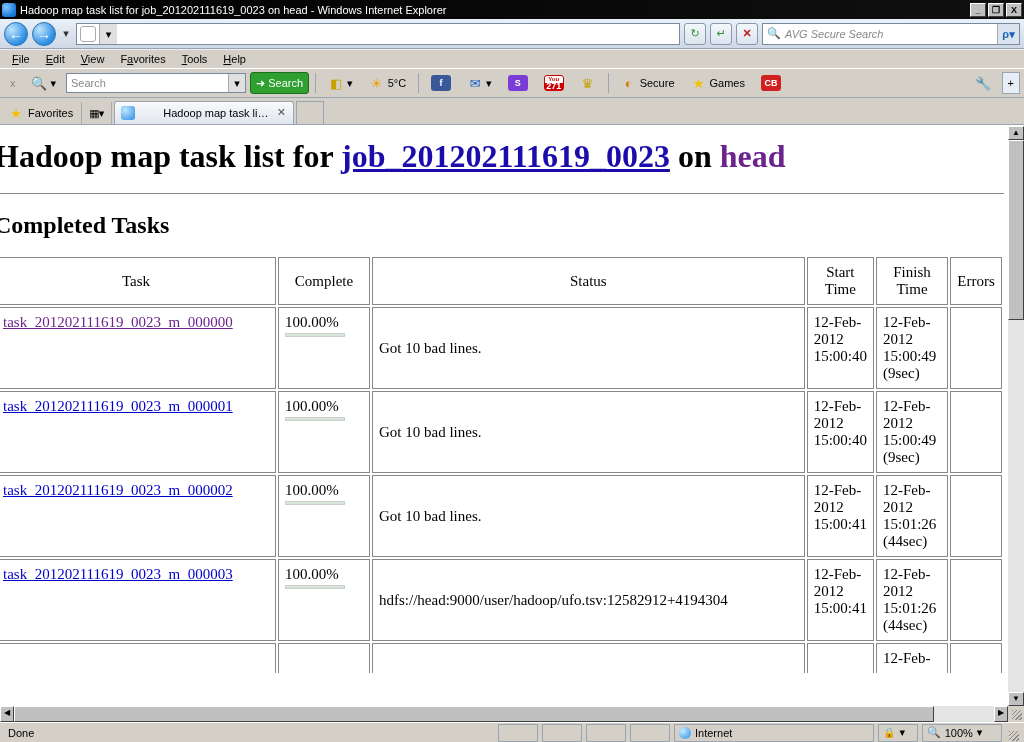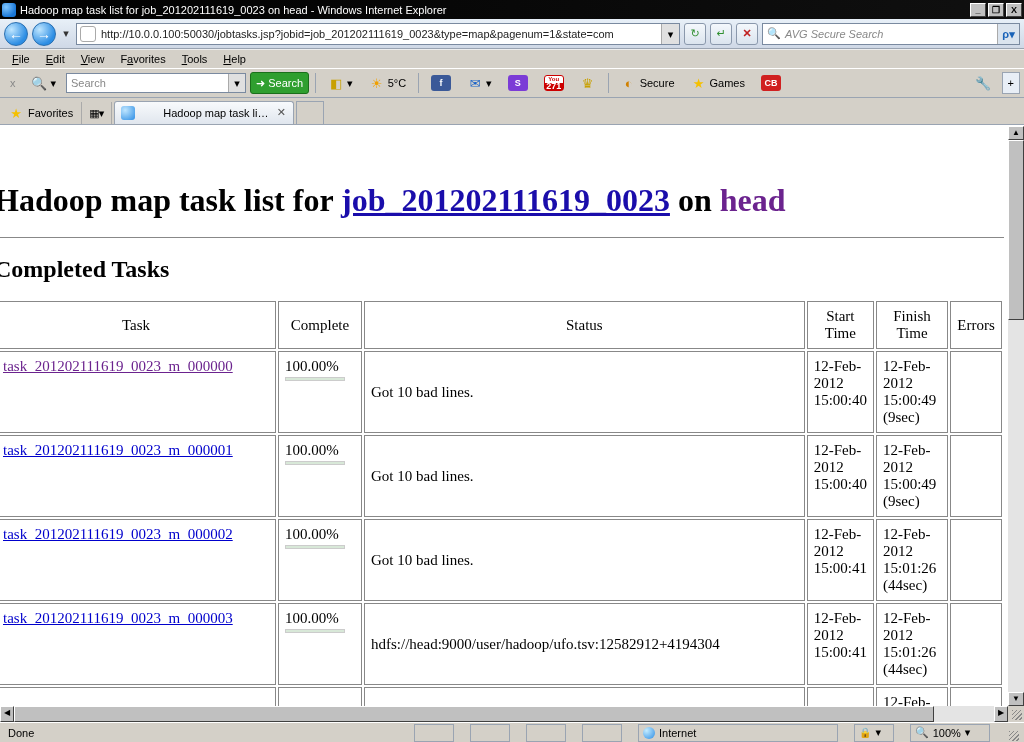--- a/index.html
+++ b/index.html
@@ -106,21 +106,20 @@
   .browsertab.inactive{background:#d4d0c8;}
   .browsertab .tabico{width:14px;height:14px;}
   .browsertab .tabtxt{flex:1;white-space:nowrap;overflow:hidden;text-overflow:ellipsis;margin-left:24px;}
   .browsertab .close{width:12px;height:12px;color:#555;text-align:center;line-height:10px;font-size:11px;}
   .newtabbtn{width:28px;height:23px;border:1px solid #9aa4b2;border-bottom:none;background:#d4d0c8;margin-left:2px;}
   
   .content-wrap{flex:1;position:relative;background:#fff;overflow:hidden;border-top:1px solid #fff;}
   .content-scroll{
     position:absolute;left:0;top:0;right:16px;bottom:16px;overflow:hidden;
     background:#fff;
-    margin-top:44px;
   }
   .page{
     padding:0 4px;font-family:"Times New Roman",serif;color:#000;
     margin-left:-10px;
   }
   .page h2.title{
     font-size:32px;font-weight:bold;margin:12px 0 6px 0;font-family:"Times New Roman",serif;
     white-space:nowrap;
   }
   .page h2.title .joblink{color:#1a0dab;text-decoration:underline;}
@@ -129,21 +128,21 @@
   .page h3.section{font-size:24px;font-weight:bold;margin:8px 0 16px 0;}
   table.tasks{
     border-collapse:separate;border-spacing:2px;width:100%;font-size:15px;
     font-family:"Times New Roman",serif;
   }
   table.tasks th, table.tasks td{
     border:1px solid #888;padding:6px 6px;text-align:left;vertical-align:top;background:#fff;
   }
   table.tasks th{font-weight:normal;text-align:center;height:42px;vertical-align:middle;}
   table.tasks th:nth-child(1){width:280px;}
-  table.tasks th:nth-child(2){width:84px;}
+  table.tasks th:nth-child(2){width:92px;}
   table.tasks th:nth-child(4){width:64px;}
   table.tasks th:nth-child(5){width:72px;}
   table.tasks th:nth-child(6){width:52px;}
   .tasklink{color:#0000cc;text-decoration:underline;text-align:center;}
   .tasklink.visited{color:#6b238e;}
   .progwrap{font-size:15px;}
   .progbar{height:4px;border:1px solid #ccc;background:#d8e8d8;width:60px;margin-top:2px;}
   td.datasmall{font-size:15px;}
   
   .vscroll{position:absolute;right:0;top:0;width:16px;bottom:16px;background:#d4d0c8;display:flex;flex-direction:column;}
@@ -153,21 +152,21 @@
   .hscroll{position:absolute;left:0;right:16px;bottom:0;height:16px;background:#d4d0c8;display:flex;}
   .hscroll .thumb{flex:0 0 14px;background:#c0c0c0;border:1px solid #fff;border-right-color:#404040;border-bottom-color:#404040;text-align:center;font-size:8px;line-height:12px;}
   .hscroll .track{flex:1;background:#e4e4e4;display:flex;}
   .hscroll .trackthumb{width:920px;height:100%;background:#c0c0c0;border:1px solid #fff;border-right-color:#404040;border-bottom-color:#404040;}
   .corner{position:absolute;right:0;bottom:0;width:16px;height:16px;background:#d4d0c8;}
   .corner::after{content:"";position:absolute;right:2px;bottom:2px;width:10px;height:10px;
     background:repeating-linear-gradient(135deg,#888 0,#888 1px,transparent 1px,transparent 3px);}
   
   .statusbar{
     height:20px;background:#d4d0c8;display:flex;align-items:center;font-size:11px;
-    border-top:1px solid #fff;padding:0 4px;gap:16px;
+    border-top:1px solid #fff;padding:0 4px;gap:4px;
   }
   .statusbar .pane{border:1px solid #9aa4b2;height:18px;padding:0 4px;display:flex;align-items:center;gap:4px;}
   .statusbar .pane.flex{flex:1;border:none;}
   .statusbar .pane.fixed{min-width:40px;}
   .globeico{width:12px;height:12px;border-radius:50%;background:radial-gradient(circle at 30% 30%,#c3ecff,#2c8de4);}
   .statusbar .zonepane{min-width:200px;}
   .statusbar .zoompane{min-width:80px;}
   .lockico{font-size:10px;color:#555;}
   .rightresize{width:14px;height:18px;position:relative;}
   .rightresize::after{content:"";position:absolute;right:1px;bottom:1px;width:10px;height:10px;
@@ -184,21 +183,20 @@
   <div class="winbtn">❐</div>
   <div class="winbtn">X</div>
 </div>
 
 <div class="navrow">
   <div class="navcircle">←</div>
   <div class="navcircle">→</div>
   <div class="navdrop">▾</div>
   <div class="addrbar">
     <div class="addrico"></div>
-    <div class="addrtxt">http://10.0.0.100:50030/jobtasks.jsp?jobid=job_201202111619_0023&amp;type=map&amp;pagenum=1&amp;state=com</div>
     <div class="addrdropbtn">▾</div>
   </div>
   <div class="smallbtn">
       <span style="color:#2f8f2f;">↻</span>
     </div>
   <div class="smallbtn">
       <span style="color:#2f8f2f;">↵</span>
     </div>
   <div class="smallbtn">
       <span style="color:#c02020;font-weight:bold;">✕</span>

